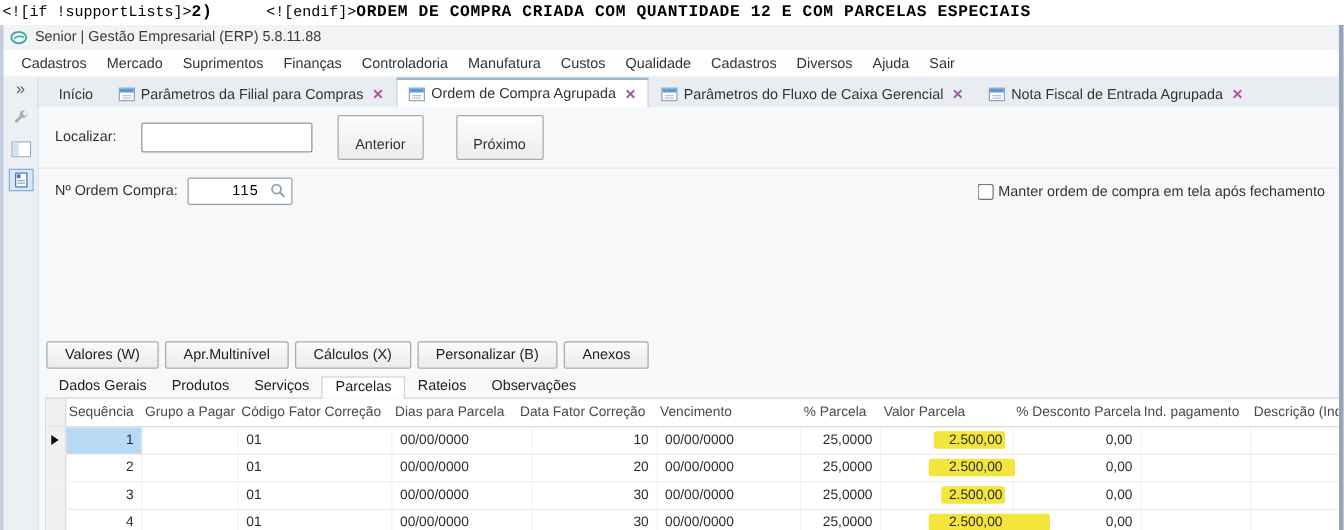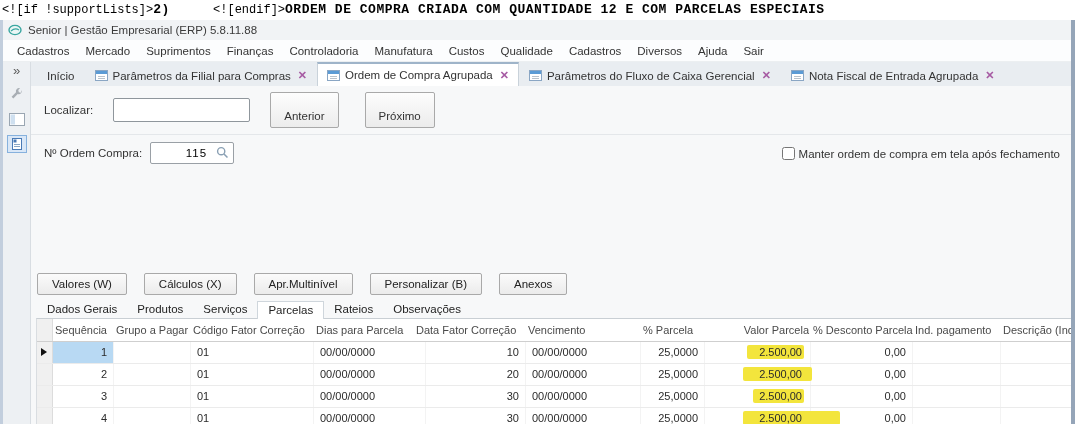--- a/index.html
+++ b/index.html
@@ -59,42 +59,42 @@
   .order-row { display:flex; align-items:center; padding:7px 6px 4px 13px; }
   .order-box { position:relative; margin-left:8px; }
   .order-input { width:84px; height:22px; border:1px solid #9aa0a6; border-radius:2px; background:#fff;
     font-size:11.5px; letter-spacing:1px; text-align:right; padding:0 26px 0 4px; }
   .mag { position:absolute; right:5px; top:4px; }
   .chk-wrap { margin-left:auto; display:flex; align-items:flex-end; gap:4px; padding-right:5px; }
   .chk { width:13px; height:13px; accent-color:#fff; border:1px solid #8a8a8a; }
 
   .spacer { flex:1; }
 
-  .actions-row { display:flex; padding:0 0 0 6px; gap:17px; }
+  .actions-row { display:flex; padding:0 0 0 6px; gap:5px; }
   .action-btn { height:22px; padding:0 14px; font-size:11.5px; color:#222;
     background:linear-gradient(#fbfbfb,#ebebeb); border:1px solid #a9a9a9; border-radius:2px; cursor:default;}
 
   .detail-tabs { display:flex; padding-left:6px; margin-top:3px; height:20px; align-items:flex-end; }
   .dtab { padding:2px 10px 3px; font-size:11.5px; color:#222; cursor:default; }
   .dtab.active { background:#fff; border:1px solid #cfd6dc; border-bottom:none; position:relative; top:1px; }
 
   
   .grid-panel { flex:1; background:#fff; border-top:1px solid #c9cfd4; border-left:1px solid #d9dde1;
     margin-left:5px; overflow:hidden; display:flex; flex-direction:column; }
   .thead { display:flex; border-bottom:1px solid #cfcfcf; background:#fff; }
   .th { font-size:11px; color:#4a4a4a; line-height:22px; padding:0 2px; white-space:nowrap; overflow:hidden; }
   .trow { display:flex; border-bottom:1px solid #ebebeb; background:#fff; }
   .tcell { font-size:11px; color:#2b2b2b; line-height:21px; padding:0 6px; white-space:nowrap;
     border-right:1px solid #f3f3f3; }
   .r { text-align:right; }
   .sel { width:16px; background:#f0f0f0; border-right:1px solid #dcdcdc; padding:0; position:relative; }
   .arrow { position:absolute; left:4px; top:6px; width:0; height:0;
     border-left:6px solid #111; border-top:4px solid transparent; border-bottom:4px solid transparent; }
   .c0{width:61px}.c1{width:77px}.c2{width:123px}.c3{width:112px}.c4{width:100px}.c5{width:115px}
-  .c6{width:64px}.c7{width:106px; overflow:visible;text-align:right;}.c8{width:102px}.c9{width:88px}.c10{flex:1; border-right:none;}
+  .c6{width:64px}.c7{width:106px; overflow:visible;}.c8{width:102px}.c9{width:88px}.c10{flex:1; border-right:none;}
   .selcell { background:#b8d9f3; }
   .hl { background:#f3e53c; border-radius:2px; padding:1px 2px 1px 12px; }
   .hl1 { padding-left:16px; margin-right:-8px; padding-right:10px; }
   .hl2 { padding-left:6px; }
   .hl3 { padding-left:16px; margin-right:-36px; padding-right:38px; position:relative; z-index:1; }
   .tfill { flex:1; background:#fff; }
 </style>
 </head>
 <body>
 
@@ -196,22 +196,22 @@
           <span class="chk-wrap">
             <input type="checkbox" class="chk" style="">
             <span class="lbl">Manter ordem de compra em tela após fechamento</span>
           </span>
         </div>
 
         <div class="spacer"></div>
 
         <div class="actions-row">
             <button class="action-btn">Valores (W)</button>
+            <button class="action-btn">Apr.Multinível</button>
             <button class="action-btn">Cálculos (X)</button>
-            <button class="action-btn">Apr.Multinível</button>
             <button class="action-btn">Personalizar (B)</button>
             <button class="action-btn">Anexos</button>
           </div>
 
         <div class="detail-tabs">
             <span class="dtab">Dados Gerais</span>
             <span class="dtab">Produtos</span>
             <span class="dtab">Serviços</span>
             <span class="dtab active">Parcelas</span>
             <span class="dtab">Rateios</span>

